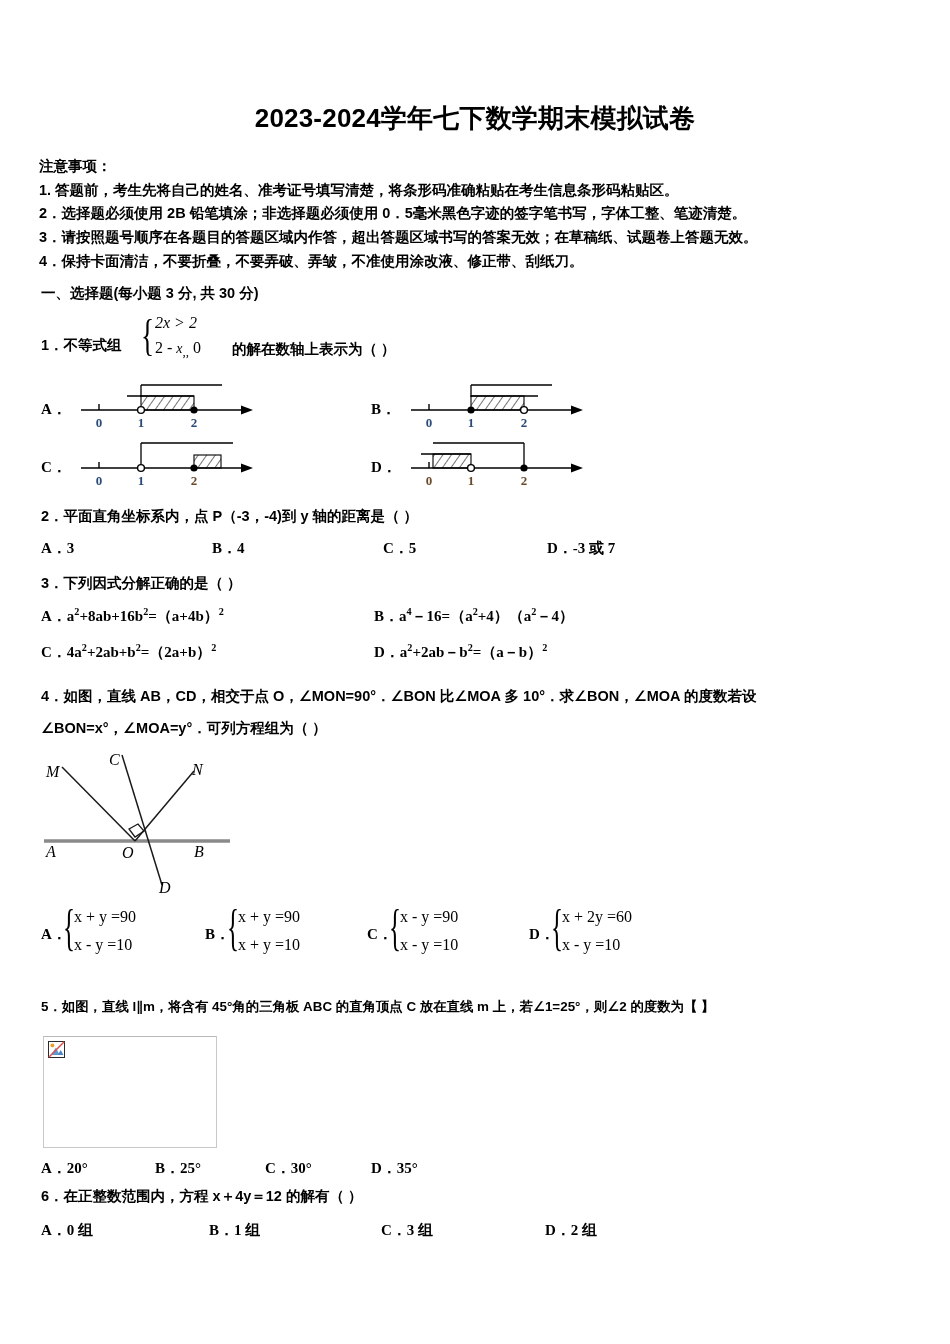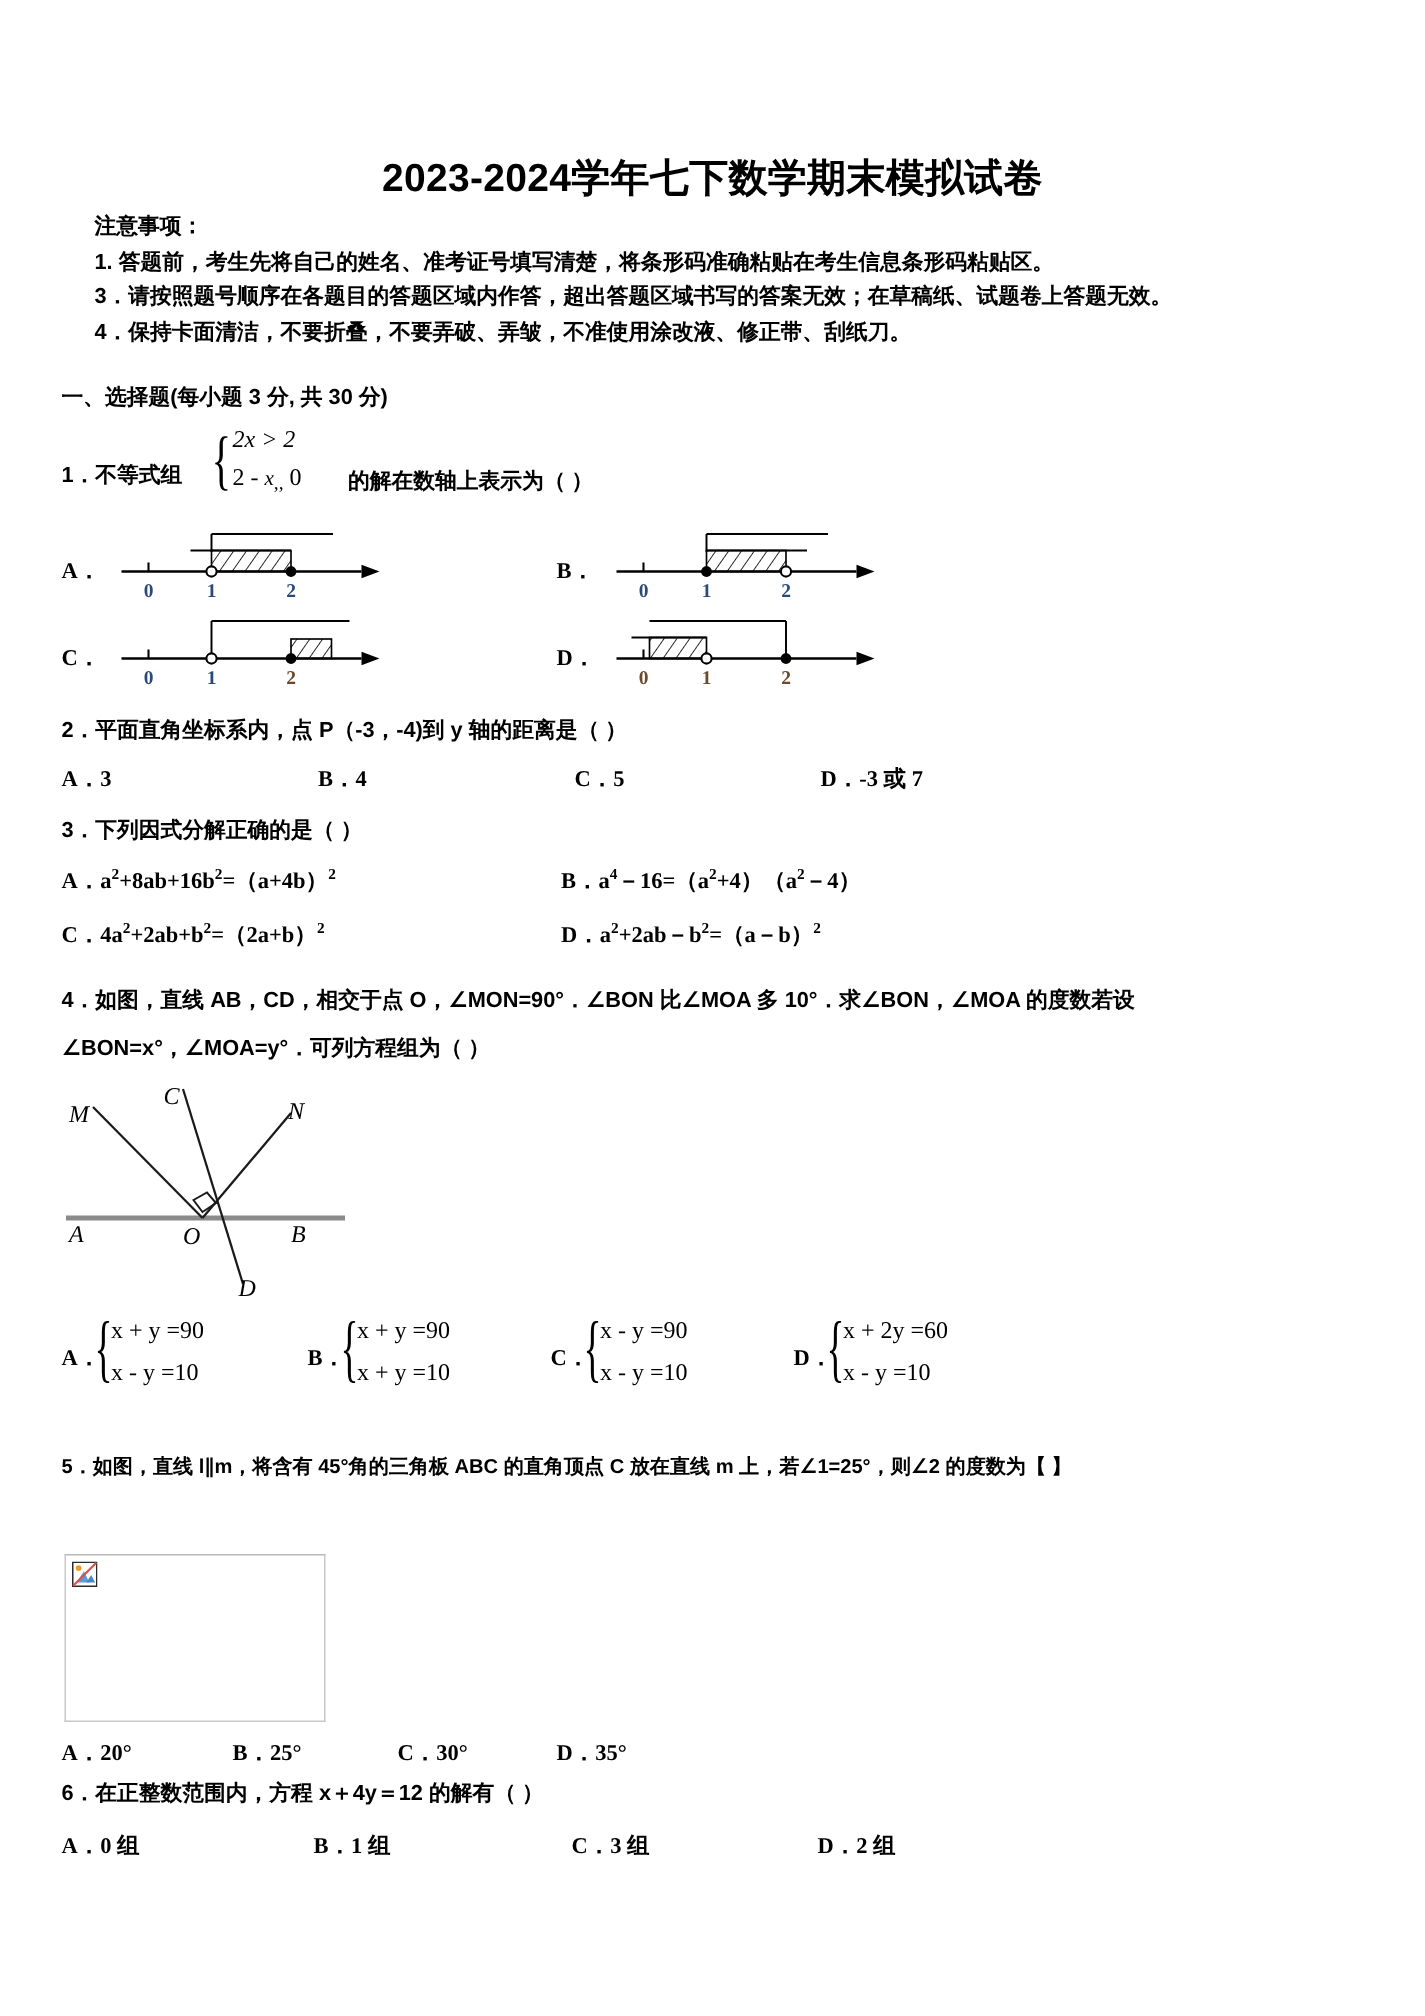--- a/index.html
+++ b/index.html
@@ -25,39 +25,39 @@
     text-align: center;
     font-family: "Liberation Sans", "DejaVu Sans", sans-serif;
     font-weight: bold;
     font-size: 26px;
     letter-spacing: 0.2px;
     margin: 0;
     padding-top: 103px;
     line-height: 1.2;
   }
   .notice-block {
-    margin-top: 6px;
-    padding-left: 63px;
+    margin-top: 21px;
+    padding-left: 39px;
     padding-right: 30px;
   }
   .notice-head {
     font-family: "Liberation Sans", "DejaVu Sans", sans-serif;
     font-weight: bold;
     font-size: 14.5px;
     line-height: 1.62;
   }
   .notice-line {
     font-family: "Liberation Sans", "DejaVu Sans", sans-serif;
     font-weight: bold;
     font-size: 14.5px;
     line-height: 1.64;
     white-space: nowrap;
   }
   .section-head {
-    margin-top: 20px;
+    margin-top: 10px;
     padding-left: 41px;
     font-family: "Liberation Sans", "DejaVu Sans", sans-serif;
     font-weight: bold;
     font-size: 14.5px;
   }
 
   
   .q1-row {
     position: relative;
     padding-left: 41px;
@@ -231,20 +231,21 @@
 </head>
 <body>
 
 <div class="page">
 
   <div class="title">2023-2024学年七下数学期末模拟试卷</div>
 
   <div class="notice-block">
     <div class="notice-head">注意事项：</div>
     <div class="notice-line">1.  答题前，考生先将自己的姓名、准考证号填写清楚，将条形码准确粘贴在考生信息条形码粘贴区。</div>
+    <div class="notice-line">2．选择题必须使用 2B 铅笔填涂；非选择题必须使用 0．5毫米黑色字迹的签字笔书写，字体工整、笔迹清楚。</div>
     <div class="notice-line">3．请按照题号顺序在各题目的答题区域内作答，超出答题区域书写的答案无效；在草稿纸、试题卷上答题无效。</div>
     <div class="notice-line">4．保持卡面清洁，不要折叠，不要弄破、弄皱，不准使用涂改液、修正带、刮纸刀。</div>
   </div>
 
   <div class="section-head">一、选择题(每小题 3 分, 共 30 分)</div>
 
   <div class="q1-row">
     <div class="q1-label">
       <span>1．</span><span>不等式组</span>
     </div>

